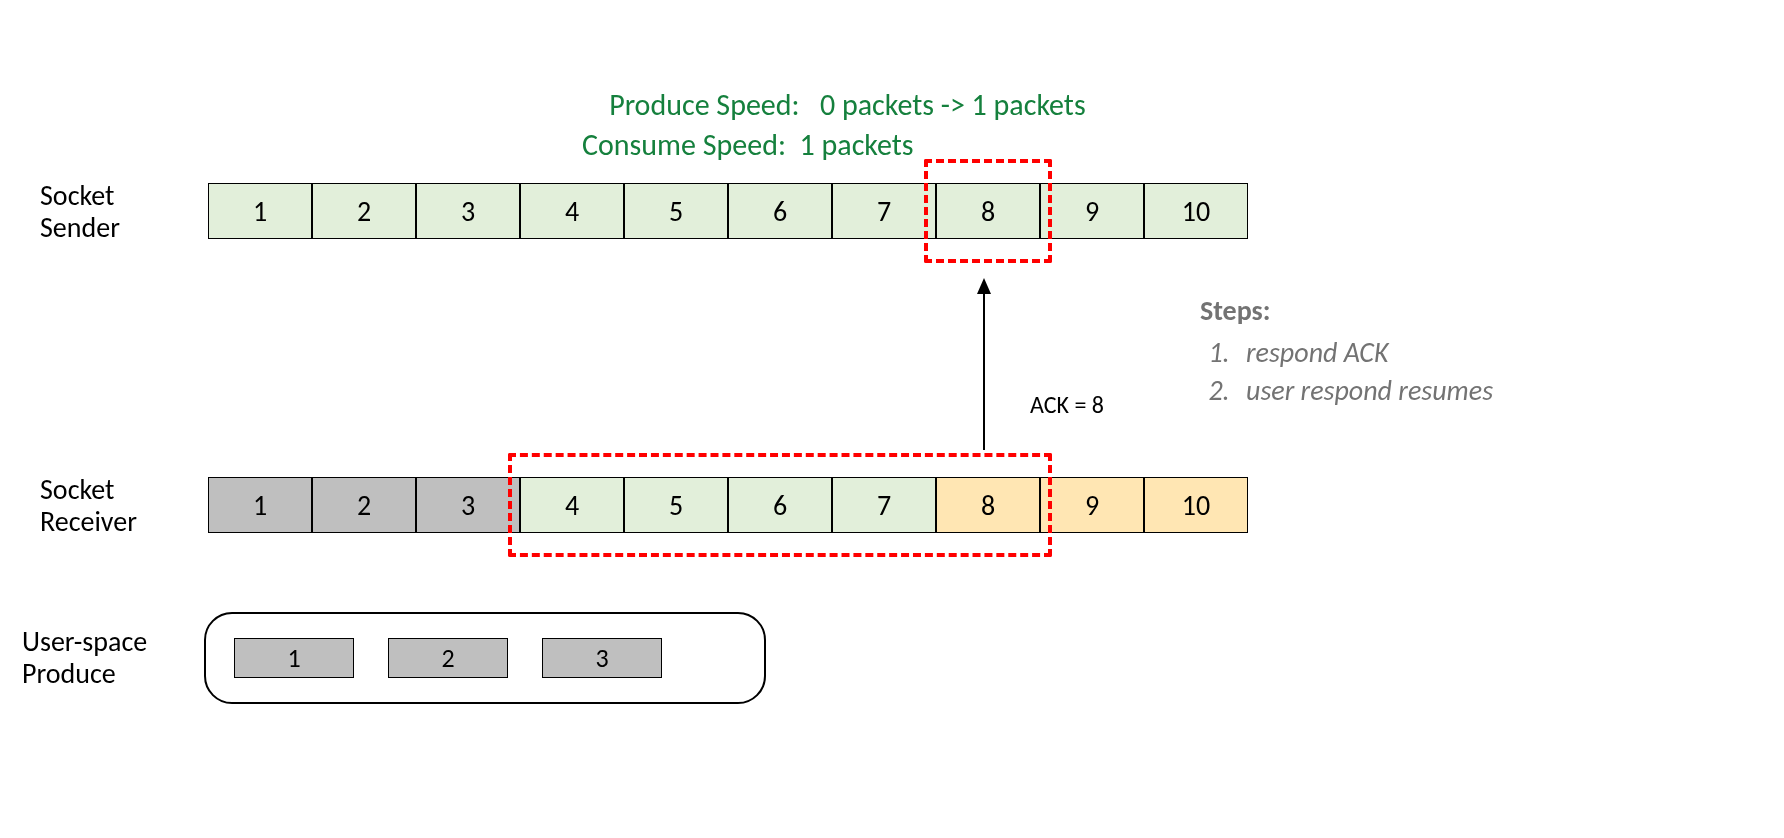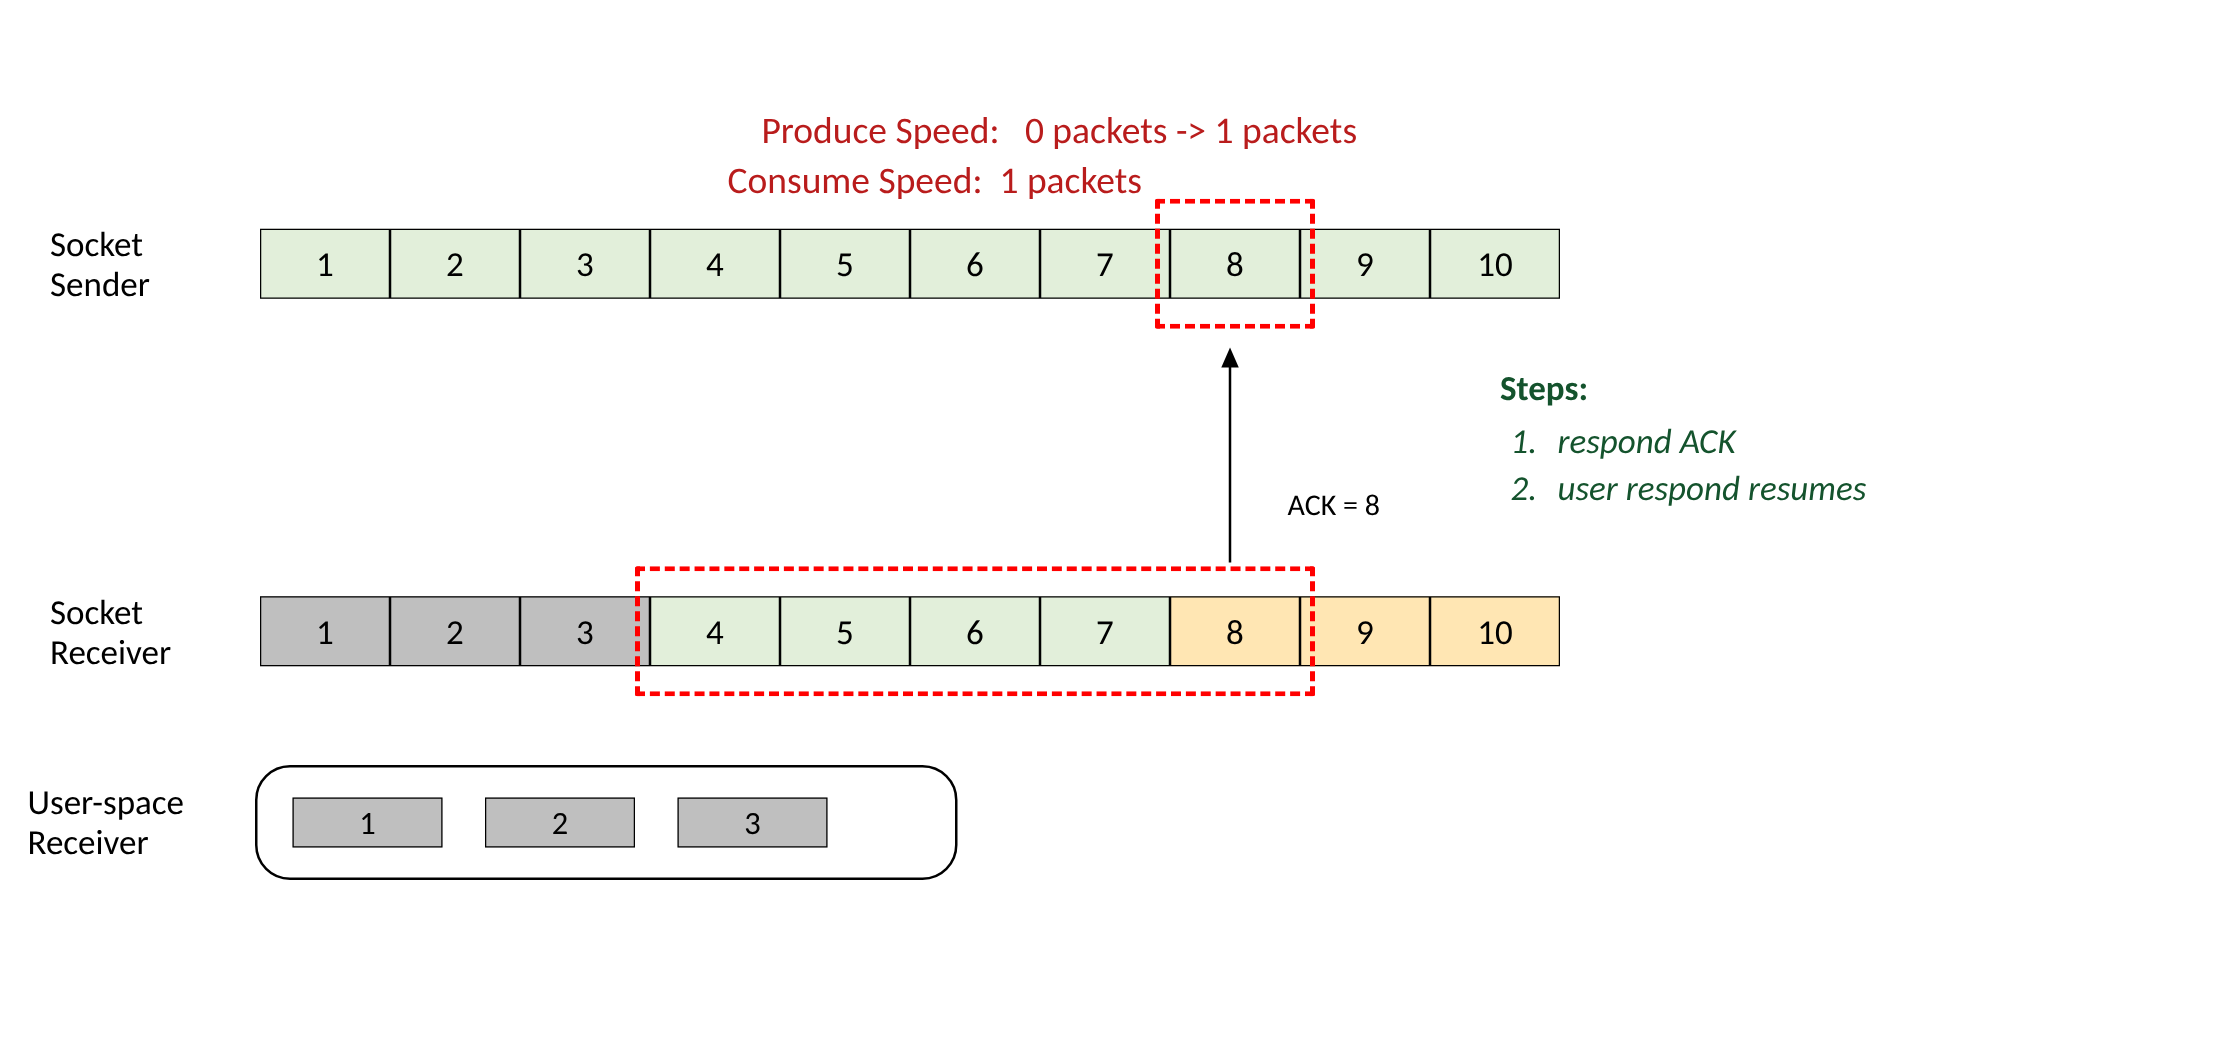--- a/index.html
+++ b/index.html
@@ -16,21 +16,21 @@
     position: relative;
     width: 1784px;
     height: 838px;
   }
   .label {
     position: absolute;
     line-height: 1.15;
   }
   .speed-block {
     position: absolute;
-    color: #b91c1c;
+    color: #15803d;
     font-size: 30px;
     line-height: 1.35;
     white-space: pre;
   }
   .buffer {
     position: absolute;
     display: flex;
   }
   .cell {
     width: 104px;
@@ -71,21 +71,21 @@
     border-bottom: 16px solid #000;
   }
   .ack-text {
     position: absolute;
     font-size: 24px;
     line-height: 1.35;
     white-space: pre;
   }
   .steps {
     position: absolute;
-    color: #14532d;
+    color: #737373;
     font-size: 28px;
     line-height: 1.35;
   }
   .steps .title { font-weight: 700; }
   .consumer-box {
     position: absolute;
     border: 2px solid #000;
     border-radius: 28px;
     box-sizing: border-box;
     display: flex;
@@ -163,21 +163,21 @@
       <div class="cell green">6</div>
       <div class="cell green">7</div>
       <div class="cell yellow">8</div>
       <div class="cell yellow">9</div>
       <div class="cell yellow">10</div>
     </div>
 
   <div id="receiver-window" class="dashed-box" style="left: 508px; top: 453px; width: 544px; height: 104px;"></div>
 
   <div class="label" style="left:22px; top:626px; width:180px; white-space:pre-line;">User-space
-Receiver</div>
+Produce</div>
 
   <div id="consumer-box" class="consumer-box" style="left:204px; top:612px; width:562px; height:92px;">
       <div class="cblock">1</div>
       <div class="cblock">2</div>
       <div class="cblock">3</div>
     </div>
 
 </div>
 
 </body></html>

